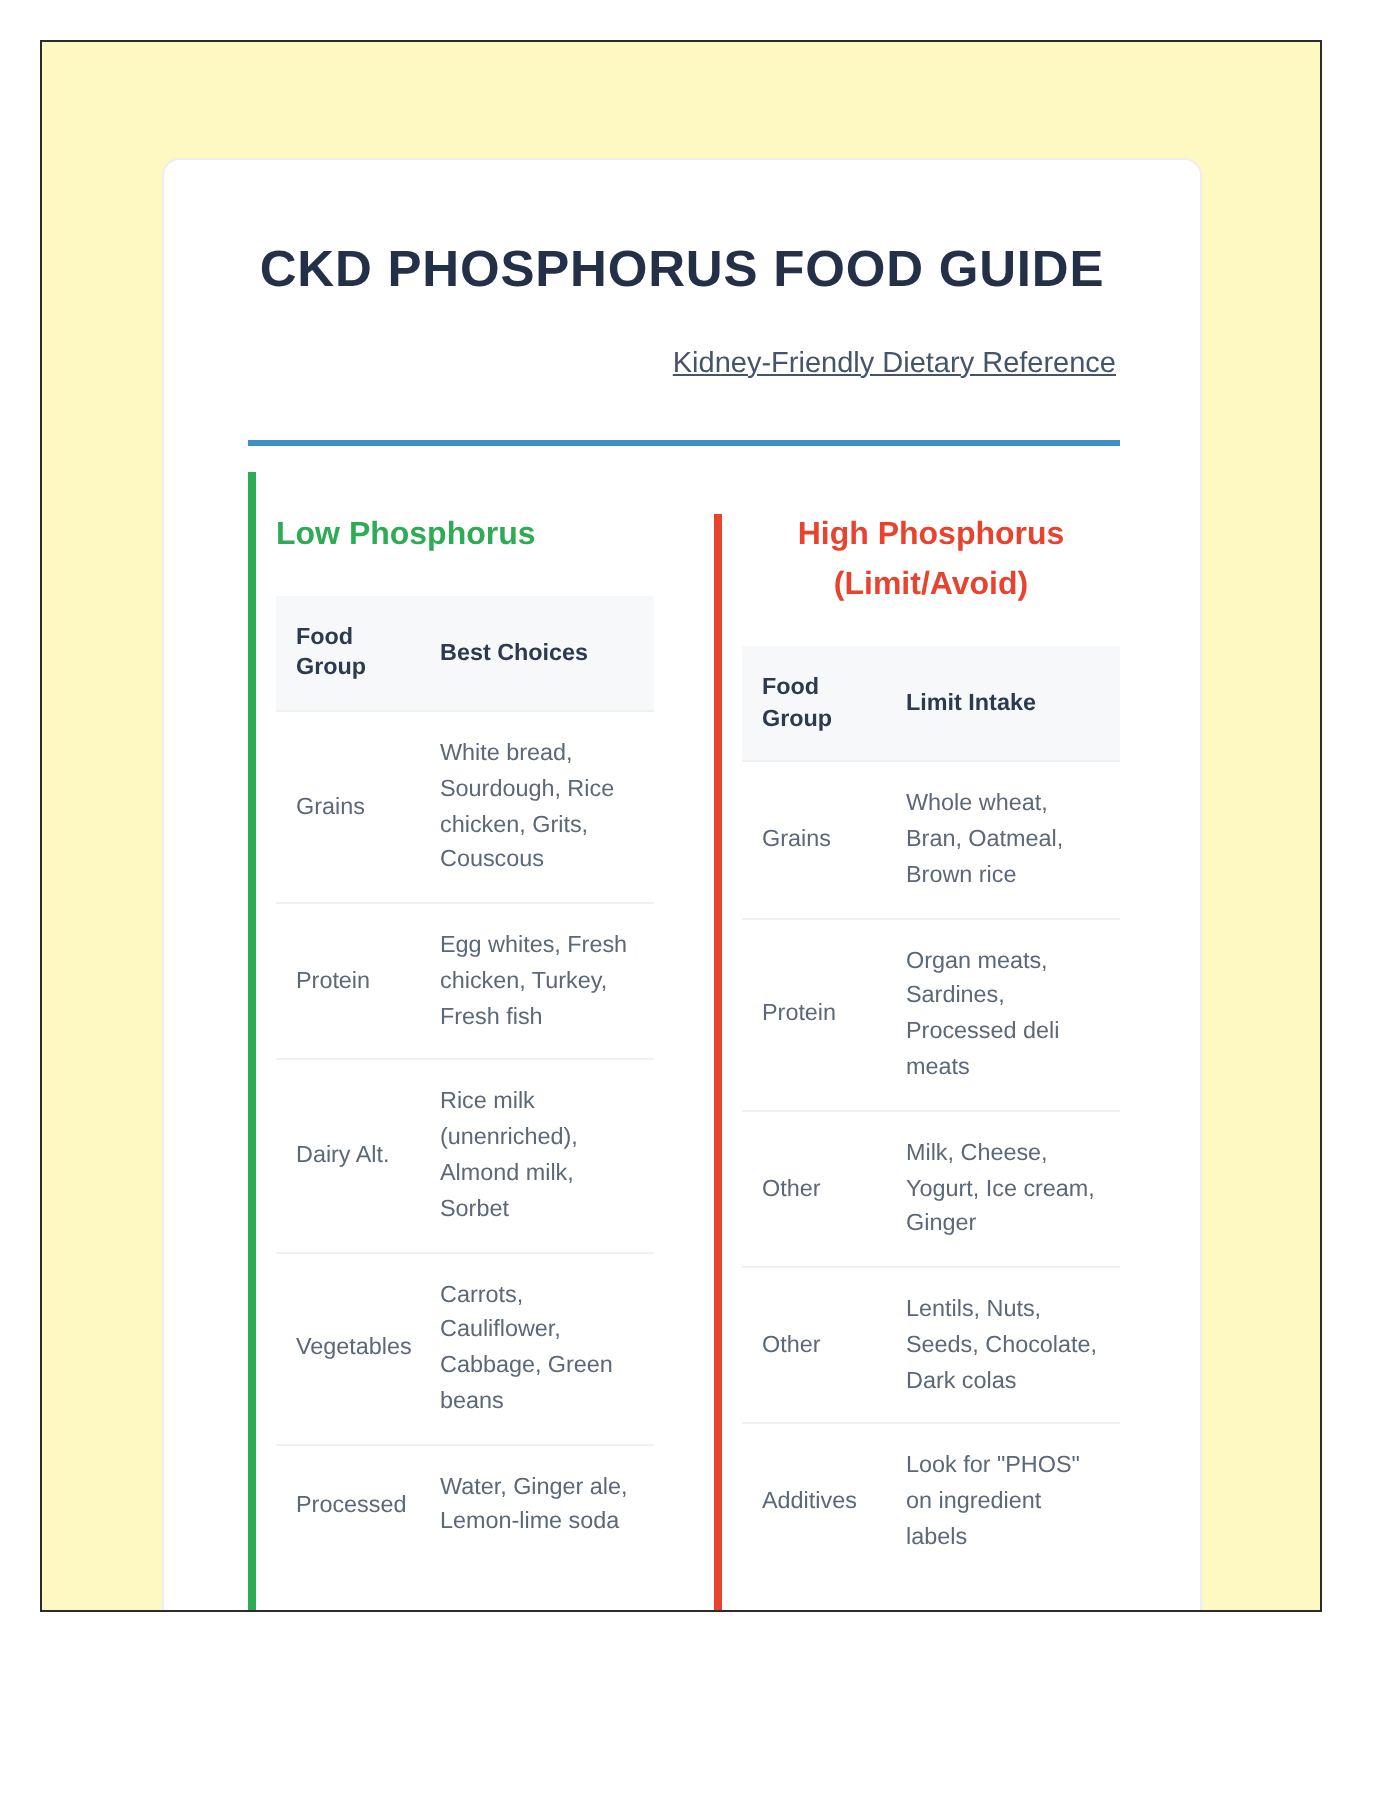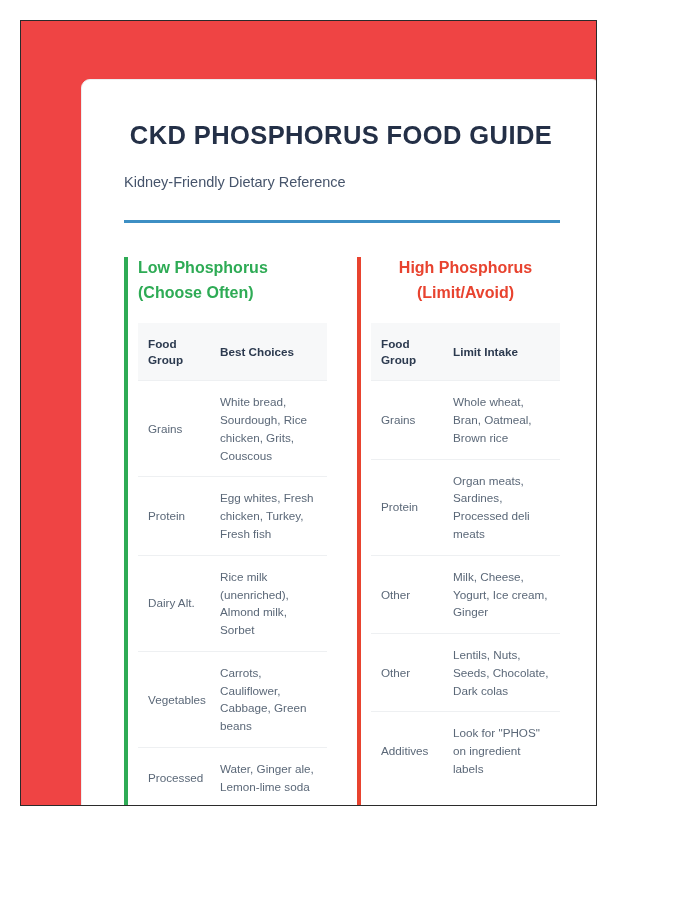--- a/index.html
+++ b/index.html
@@ -10,24 +10,24 @@
     background: #ffffff;
     font-family: "Liberation Sans", sans-serif;
     overflow: hidden;
   }
 
   
   #page-frame {
     position: absolute;
     left: 20px;
     top: 20px;
-    width: 577px;
+    width: 641px;
     height: 786px;
     border: 1px solid #2b2b2b;
-    background: #ef4444;
+    background: #fef9c3;
     overflow: hidden;
   }
 
   
   #guide-card {
     position: absolute;
     left: 60px;
     top: 58px;
     width: 520px;
     min-height: 760px;
@@ -43,22 +43,23 @@
     font-weight: bold;
     letter-spacing: 0.4px;
     color: #243047;
     text-align: center;
     line-height: 1.2;
   }
   #doc-subtitle {
     margin-top: 23px;
     font-size: 14.5px;
     color: #46546b;
-    text-align: left;
+    text-align: right;
     font-weight: normal;
+    text-decoration: underline;
   }
   #title-rule {
     margin: 30px auto 0 auto;
     width: 436px;
     height: 3px;
     background: #3d8fc4;
   }
 
   
   #columns {
@@ -143,21 +144,20 @@
 
     <div id="doc-title">CKD PHOSPHORUS FOOD GUIDE</div>
     <div id="doc-subtitle">Kidney-Friendly Dietary Reference</div>
     <div id="title-rule"></div>
 
     <div id="columns">
 
       <div class="column low">
         <div class="col-heading low">
           <div>Low Phosphorus</div>
-          <div>(Choose Often)</div>
         </div>
         <div class="col-body">
           <table class="food-table">
             <colgroup>
                 <col class="c-group">
                 <col class="c-items">
               </colgroup>
             <thead>
               <tr class="header-row">
                 <th>Food Group</th>

